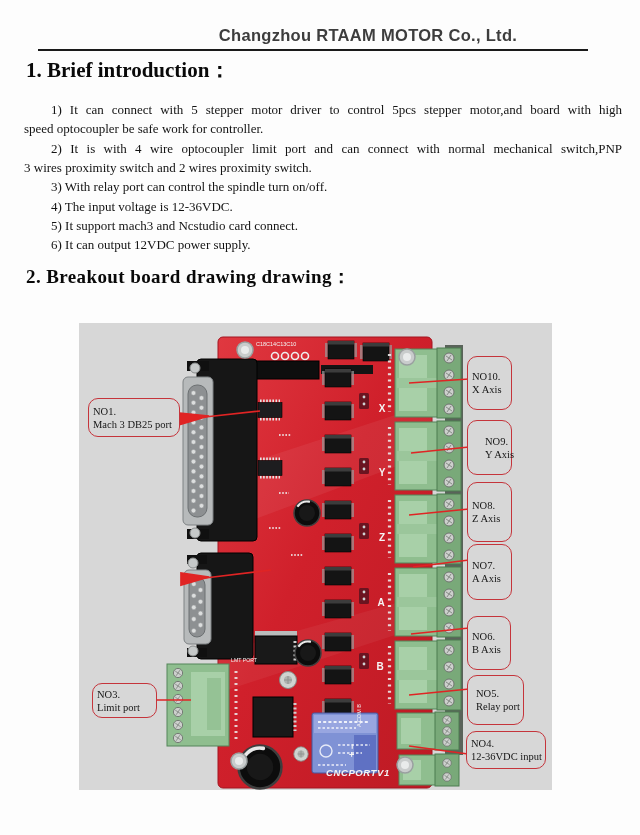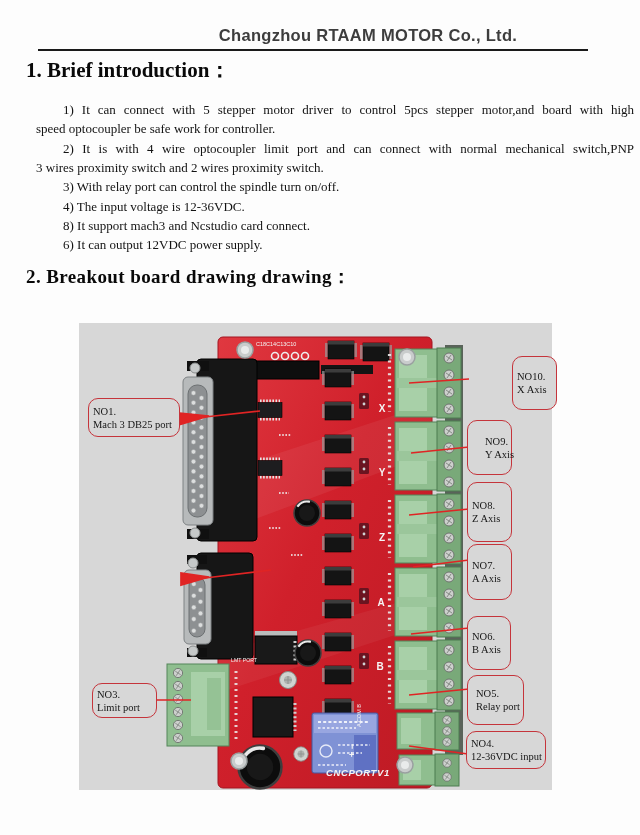--- a/index.html
+++ b/index.html
@@ -20,21 +20,21 @@
   .rule { position:absolute; top:49px; left:38px; width:550px; height:2px; background:#1a1a1a; }
   .h1 {
     position:absolute; top:56px; left:26px;
     font-size:21px; font-weight:bold; color:#090909;
   }
   .h2 {
     position:absolute; top:264px; left:26px;
     font-size:19px; font-weight:bold; color:#090909; letter-spacing:.4px;
   }
   .intro {
-    position:absolute; top:100px; left:36px; width:598px;
+    position:absolute; top:100px; left:24px; width:598px;
     font-size:13px; line-height:19.35px; color:#131313;
   }
   .intro p { margin:0; white-space:normal; }
   .first { text-indent:27px; }
   .first-just { text-indent:27px; text-align:justify; text-align-last:justify; }
   .figure {
     position:absolute; left:79px; top:323px; width:473px; height:467px;
     background:var(--photo_bg,#d7d7d7);
   }
   .figure svg { position:absolute; left:0; top:0; }
@@ -59,21 +59,21 @@
 
   <div class="h1">1. Brief introduction：</div>
 
   <div class="intro">
     <p class="first-just">1) It can connect with 5 stepper motor driver to control 5pcs stepper motor,and board with high</p>
     <p>speed optocoupler be safe work for controller.</p>
     <p class="first-just">2) It is with 4 wire optocoupler limit port and can connect with normal mechanical switch,PNP</p>
     <p>3 wires proximity switch and 2 wires proximity switch.</p>
     <p class="first">3) With relay port can control the spindle turn on/off.</p>
     <p class="first">4) The input voltage is 12-36VDC.</p>
-    <p class="first">8) It support mach3 and Ncstudio card connect.</p>
+    <p class="first">5) It support mach3 and Ncstudio card connect.</p>
     <p class="first">6) It can output 12VDC power supply.</p>
   </div>
 
   <div class="h2">2. Breakout board drawing drawing：</div>
 
   <div class="figure">
 
     <svg viewBox="0 0 473 467" width="473" height="467">
       <defs>
         <linearGradient id="redg" x1="0" y1="0" x2="1" y2="1">
@@ -354,21 +354,21 @@
     </svg>
 
     <div class="callout" style="left:9px; top:75px; width:92px; height:39px;">
       <span>NO1.</span>
       <span>Mach 3 DB25 port</span>
     </div>
     <div class="callout" style="left:13px; top:360px; width:65px; height:35px;">
       <span>NO3.</span>
       <span>Limit port</span>
     </div>
-    <div class="callout" style="left:388px; top:33px; width:45px; height:54px;margin-left:45px;">
+    <div class="callout" style="left:388px; top:33px; width:45px; height:54px;">
       <span>NO10.</span>
       <span>X Axis</span>
     </div>
     <div class="callout" style="left:388px; top:97px; width:45px; height:55px;padding-left:17px;">
       <span>NO9.</span>
       <span>Y Axis</span>
     </div>
     <div class="callout" style="left:388px; top:159px; width:45px; height:60px;">
       <span>NO8.</span>
       <span>Z Axis</span>

